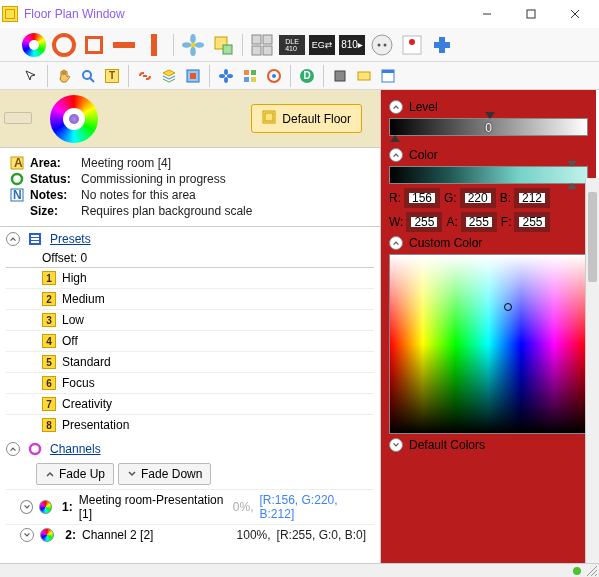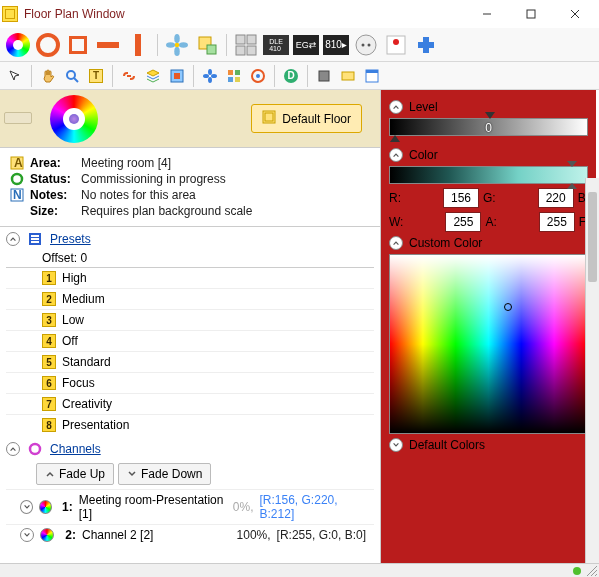--- a/index.html
+++ b/index.html
@@ -1,25 +1,25 @@
 <!DOCTYPE html>
 <html><head>
 <meta charset="utf-8">
 <style>
 * { box-sizing: border-box; margin: 0; padding: 0; font-family: "Segoe UI", Tahoma, sans-serif; font-size: 12px; }
 body { background: #fff; width: 599px; height: 577px; overflow: hidden; position: relative; }
 
 .titlebar { height: 28px; background: #fff; display: flex; align-items: center; padding: 0 2px; }
 .titlebar .icon-sq { width: 16px; height: 16px; background: #ffe04a; border: 1px solid #d4a100; margin-right: 6px; position: relative; }
 .titlebar .icon-sq::after { content: ""; position: absolute; left: 2px; top: 2px; right: 2px; bottom: 2px; border: 1px solid #d4a100; }
-.titlebar .title { color: #7f1d1d; flex: 1; }
+.titlebar .title { color: #8b5cf6; flex: 1; }
 .win-btn { width: 44px; height: 28px; display: flex; align-items: center; justify-content: center; color: #555; }
 .win-btn svg { width: 10px; height: 10px; stroke: #333; stroke-width: 1; fill: none; }
 
-.toolbar1, .toolbar2 { display: flex; align-items: center; padding: 2px 4px; border-bottom: 1px solid #d8d8d8; background: #f8f8f8; gap: 2px; }
+.toolbar1, .toolbar2 { display: flex; align-items: center; padding: 2px 20px; border-bottom: 1px solid #d8d8d8; background: #f8f8f8; gap: 2px; }
 .toolbar1 { height: 34px; }
 .toolbar2 { height: 28px; }
 .tb-sep { width: 1px; height: 22px; background: #ccc; margin: 0 3px; }
 .tb-btn { width: 28px; height: 28px; display: flex; align-items: center; justify-content: center; border-radius: 2px; }
 .tb-btn.small { width: 22px; height: 22px; }
 
 .ring { width: 24px; height: 24px; border-radius: 50%; border: 4px solid; }
 .square-shape { width: 18px; height: 18px; border: 3px solid #e85a25; }
 .line-shape { width: 22px; height: 6px; background: #e85a25; }
 .stick-shape { width: 6px; height: 22px; background: #e85a25; }
@@ -67,21 +67,21 @@
 .level-slider { position: relative; height: 26px; margin: 4px 0; }
 .level-slider .grad { height: 18px; background: linear-gradient(to right, #000, #fff); border: 1px solid #888; position: relative; }
 .level-slider .grad .handle-top { position: absolute; top: -7px; left: 48%; width: 0; height: 0; border-left: 5px solid transparent; border-right: 5px solid transparent; border-top: 7px solid #333; }
 .level-slider .grad .handle-bot { position: absolute; bottom: -7px; left: 0%; width: 0; height: 0; border-left: 5px solid transparent; border-right: 5px solid transparent; border-bottom: 7px solid #333; }
 .level-slider .grad .level-val { position: absolute; left: 0; right: 0; top: 0; color: #fff; text-align: center; line-height: 18px; text-shadow: 0 0 2px #000; }
 .color-strip { height: 18px; background: linear-gradient(to right, #000 0%, #205753 30%, #74d1c6 65%, #bff2ea 100%); border: 1px solid #888; margin: 4px 0; position: relative; }
 .color-strip .h1 { position: absolute; top: -6px; right: 10px; width: 0; height: 0; border-left: 5px solid transparent; border-right: 5px solid transparent; border-top: 6px solid #555; }
 .color-strip .h2 { position: absolute; bottom: -6px; right: 10px; width: 0; height: 0; border-left: 5px solid transparent; border-right: 5px solid transparent; border-bottom: 6px solid #555; }
 .num-inputs { display: flex; gap: 4px; margin: 4px 0; }
 .num-inputs .grp { display: flex; align-items: center; gap: 3px; }
-.num-inputs .grp input { width: 36px; height: 20px; border: 1px solid #7f1d1d; text-align: center; font-size: 12px; margin-left: 39px; }
+.num-inputs .grp input { width: 36px; height: 20px; border: 5px solid #7f1d1d; text-align: center; font-size: 12px; }
 .color-area { height: 180px; border: 1px solid #888; margin: 4px 0; position: relative;
   background:
     linear-gradient(to bottom, #fff 0%, rgba(255,255,255,0) 50%, #000 100%),
     linear-gradient(to right, #f00, #ff0, #0f0, #0ff, #00f, #f0f, #f00);
 }
 .color-area .marker { position: absolute; left: 58%; top: 27%; width: 8px; height: 8px; border: 1.5px solid #000; border-radius: 50%; }
 .scrollbar-v { position: absolute; right: 0; top: 88px; bottom: 14px; width: 14px; background: #f0f0f0; border-left: 1px solid #ccc; display: flex; flex-direction: column; }
 .scrollbar-v .thumb { background: #c4c4c4; height: 90px; margin: 14px 2px 0; border-radius: 2px; }
 .statusbar { position: absolute; bottom: 0; left: 0; right: 0; height: 14px; background: #f0f0f0; border-top: 1px solid #ccc; display: flex; justify-content: flex-end; align-items: center; padding-right: 2px; gap: 6px; }
 .green-dot { width: 8px; height: 8px; background: #50c02e; border-radius: 50%; }

